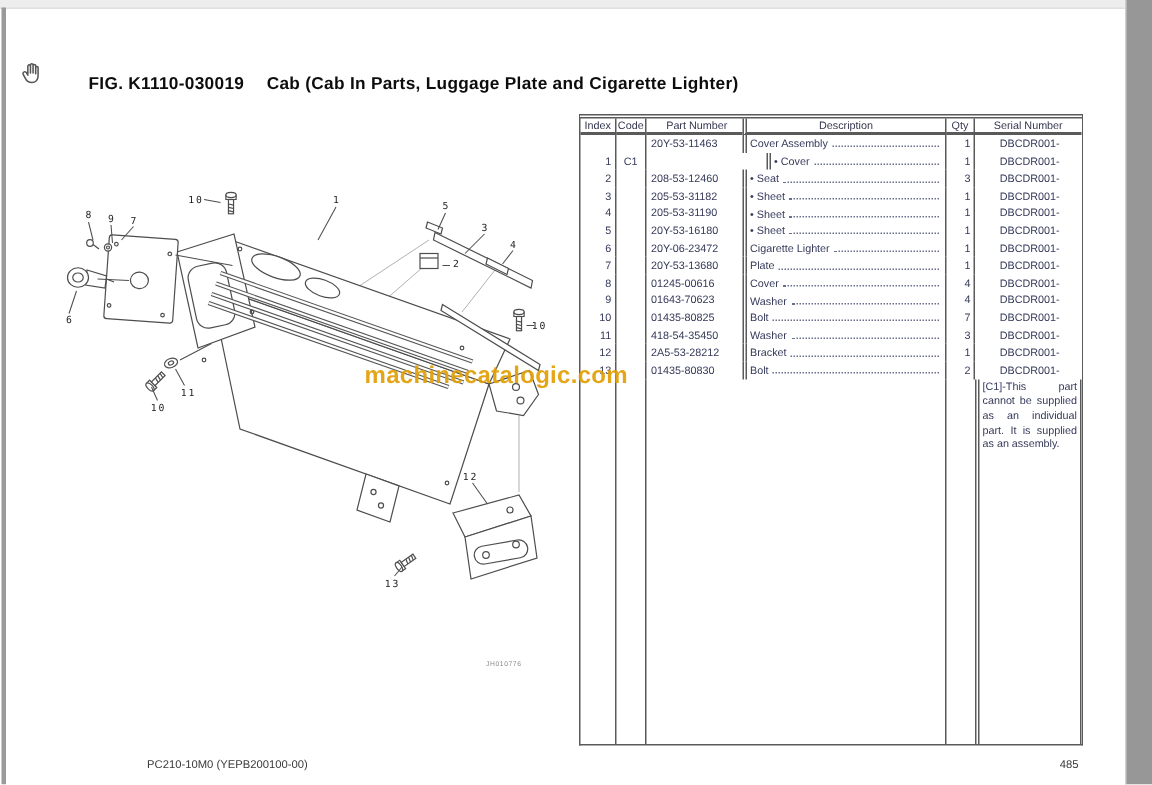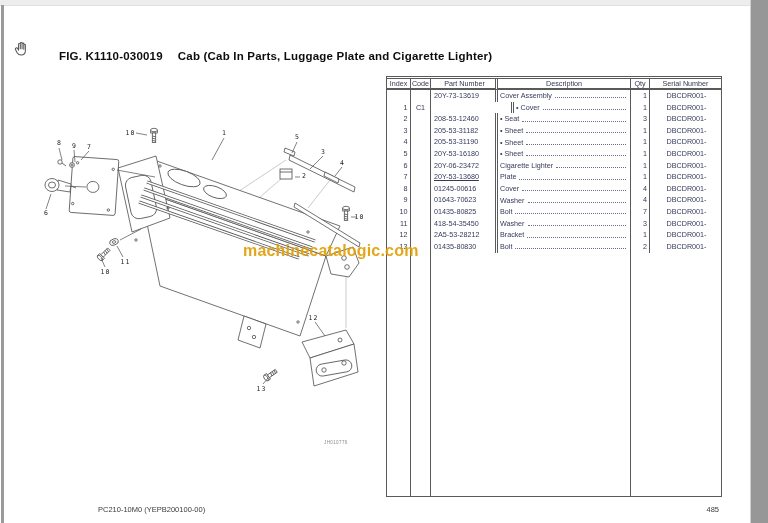--- a/index.html
+++ b/index.html
@@ -214,21 +214,21 @@
 <div class="ptable">
   <div class="c th">Index</div>
   <div class="c th">Code</div>
   <div class="c th part">Part Number</div>
   <div class="c th desc" style="justify-content:center">Description</div>
   <div class="c th">Qty</div>
   <div class="c th last">Serial Number</div>
 
   <div class="c idx" style="grid-row: 2;"></div>
     <div class="c code" style="grid-row: 2;"></div>
-    <div class="c part" style="grid-row: 2;">20Y-73-13619</div>
+    <div class="c part" style="grid-row: 2;">20Y-53-11463</div>
     <div class="c desc" style="grid-row: 2;">
       <span class="dlabel">Cover Assembly</span>
       <span class="dots"></span>
     </div>
     <div class="c qty" style="grid-row: 2;">1</div>
     <div class="c last ser" style="grid-row: 2;">DBCDR001-</div>
     <div class="c idx" style="grid-row: 3;">1</div>
     <div class="c code" style="grid-row: 3;">C1</div>
     <div class="c part" style="grid-row: 3;"></div>
     <div class="c desc" style="grid-row: 3; margin-left: 16px;">
@@ -277,21 +277,21 @@
     <div class="c code" style="grid-row: 8;"></div>
     <div class="c part" style="grid-row: 8;">20Y-06-23472</div>
     <div class="c desc" style="grid-row: 8;">
       <span class="dlabel">Cigarette Lighter</span>
       <span class="dots"></span>
     </div>
     <div class="c qty" style="grid-row: 8;">1</div>
     <div class="c last ser" style="grid-row: 8;">DBCDR001-</div>
     <div class="c idx" style="grid-row: 9;">7</div>
     <div class="c code" style="grid-row: 9;"></div>
-    <div class="c part" style="grid-row: 9; text-decoration: underline;">20Y-53-13680</div>
+    <div class="c part" style="grid-row: 9;">20Y-53-13680</div>
     <div class="c desc" style="grid-row: 9;">
       <span class="dlabel">Plate</span>
       <span class="dots"></span>
     </div>
     <div class="c qty" style="grid-row: 9;">1</div>
     <div class="c last ser" style="grid-row: 9;">DBCDR001-</div>
     <div class="c idx" style="grid-row: 10;">8</div>
     <div class="c code" style="grid-row: 10;"></div>
     <div class="c part" style="grid-row: 10;">01245-00616</div>
     <div class="c desc" style="grid-row: 10;">
@@ -341,18 +341,19 @@
     <div class="c part" style="grid-row: 15;">01435-80830</div>
     <div class="c desc" style="grid-row: 15;">
       <span class="dlabel">Bolt</span>
       <span class="dots"></span>
     </div>
     <div class="c qty" style="grid-row: 15;">2</div>
     <div class="c last ser" style="grid-row: 15;">DBCDR001-</div>
     <div class="c idx rows-anchor" style="grid-row:16"></div>
   <div class="c code" style="grid-row:16"></div>
   <div class="c part" style="grid-row:16"></div>
+  <div class="c desc notecell" style="align-items:flex-start;display:block">[C1]-This part cannot be supplied as an individual part. It is supplied as an assembly.</div>
   <div class="c qty" style="grid-row:16"></div>
   <div class="c last" style="grid-row:16"></div>
 </div>
 
 <div class="footer-left">PC210-10M0 (YEPB200100-00)</div>
 <div class="footer-right">485</div>
 
 </body></html>

